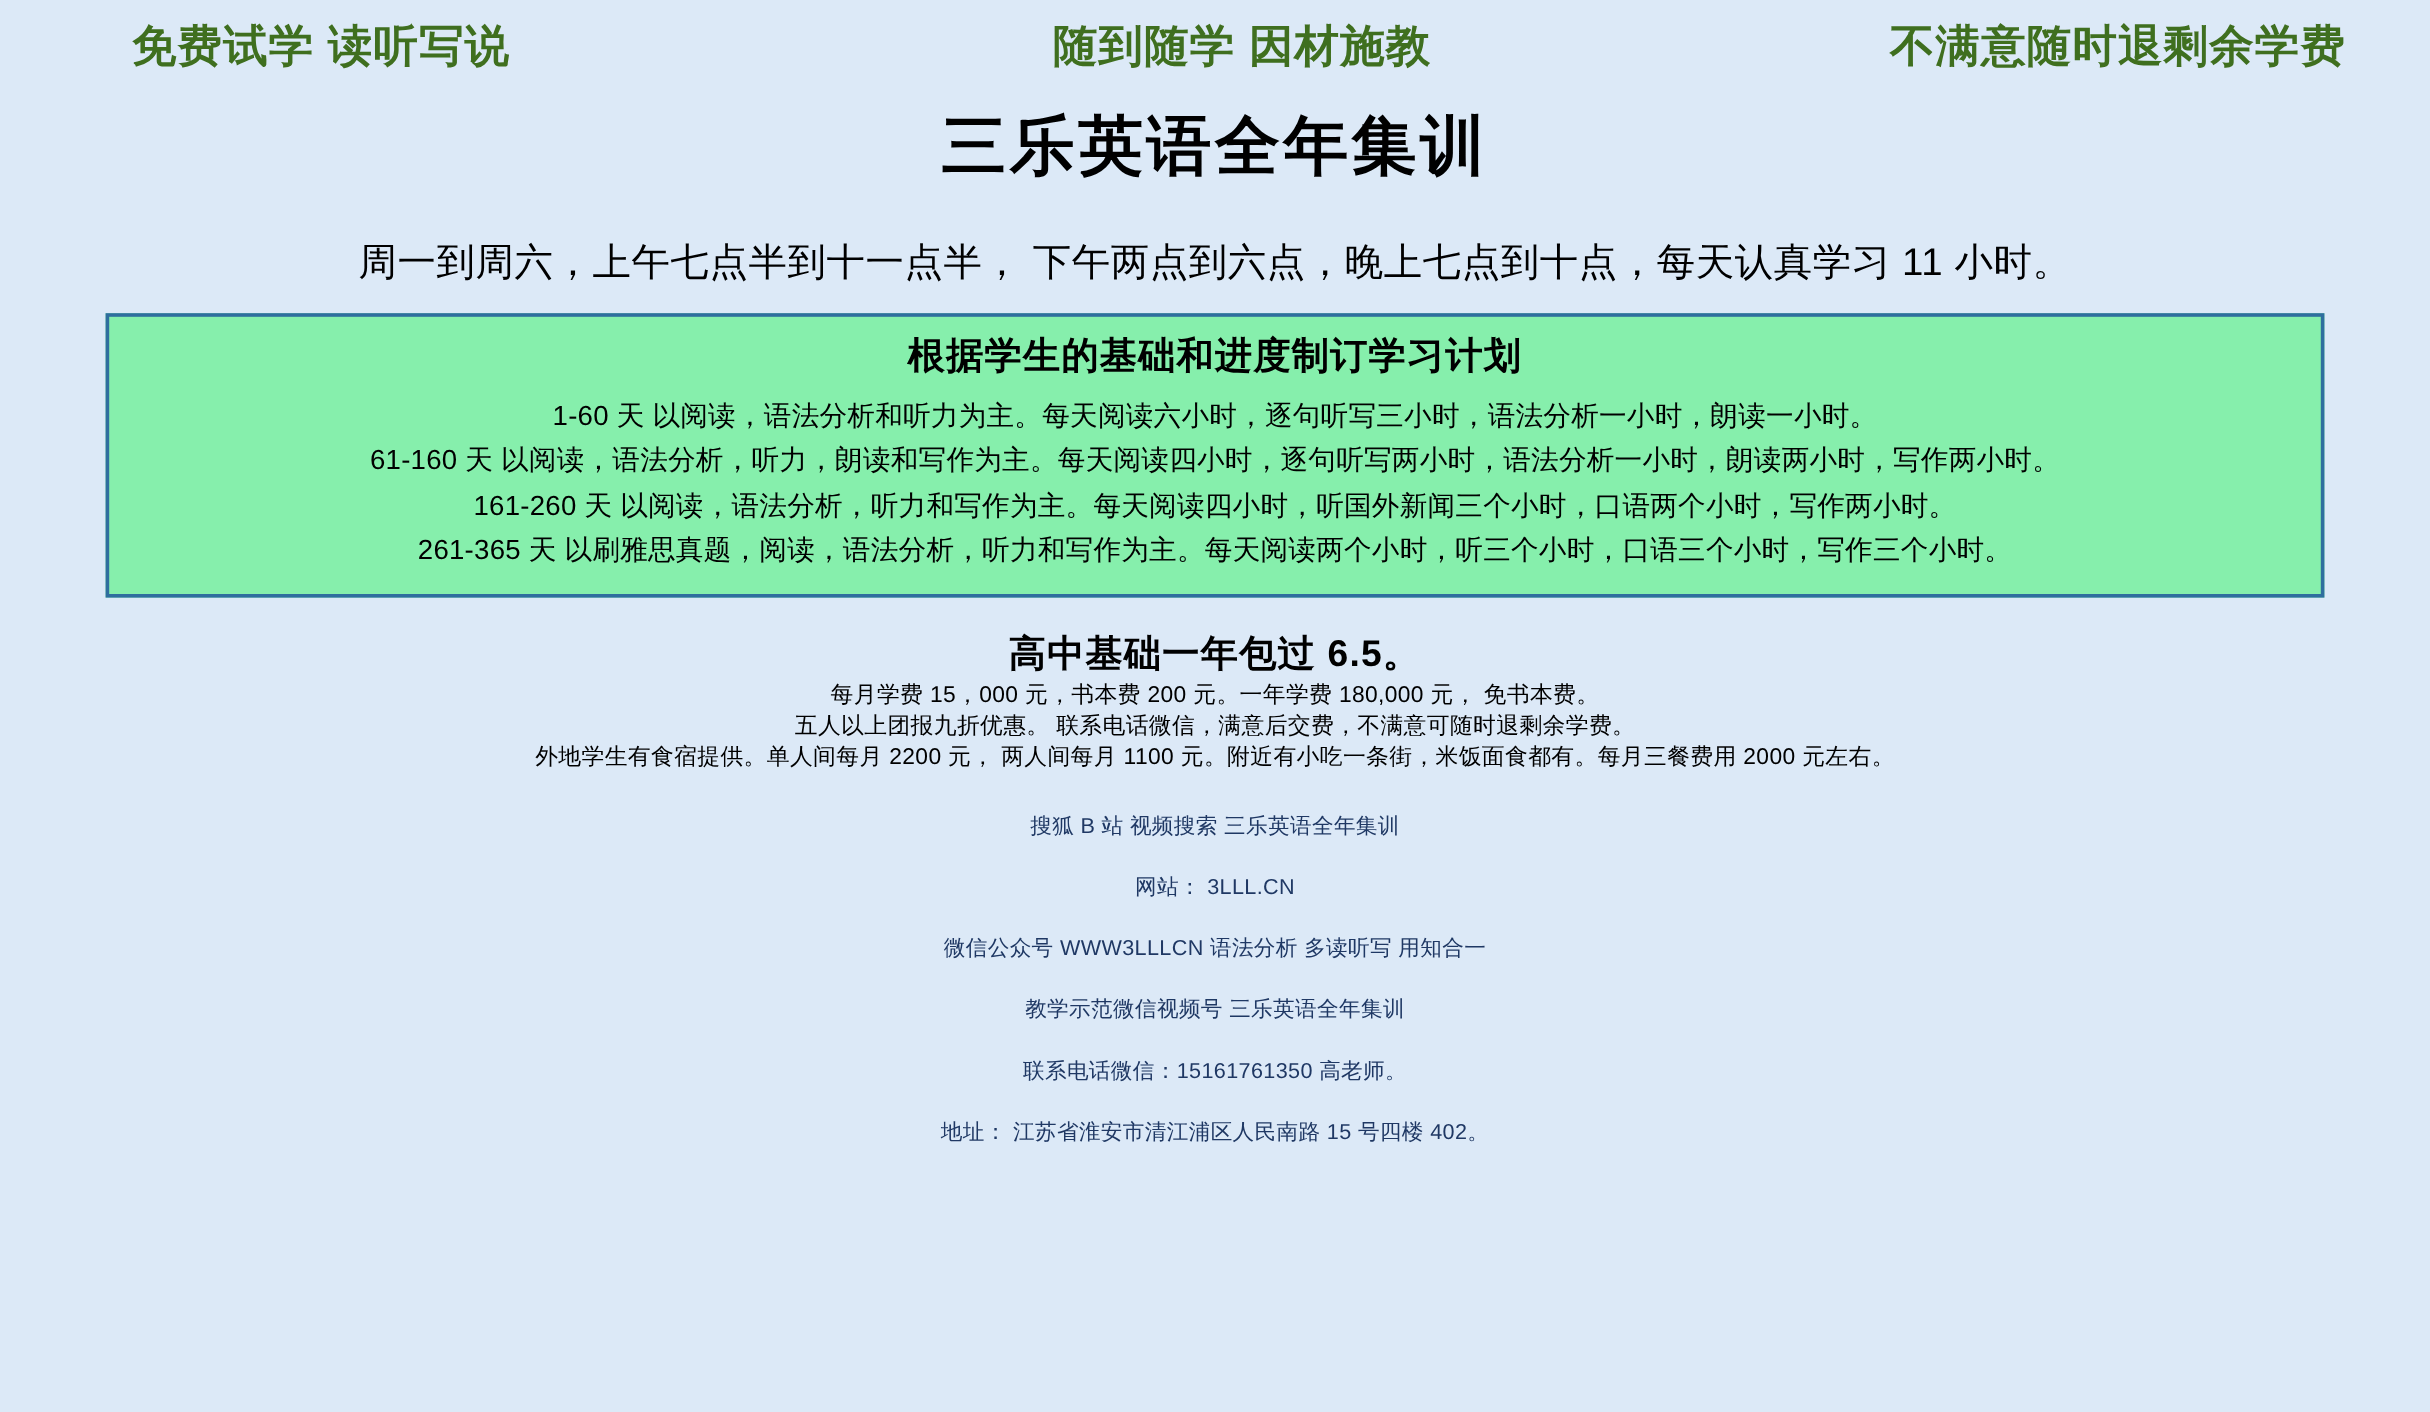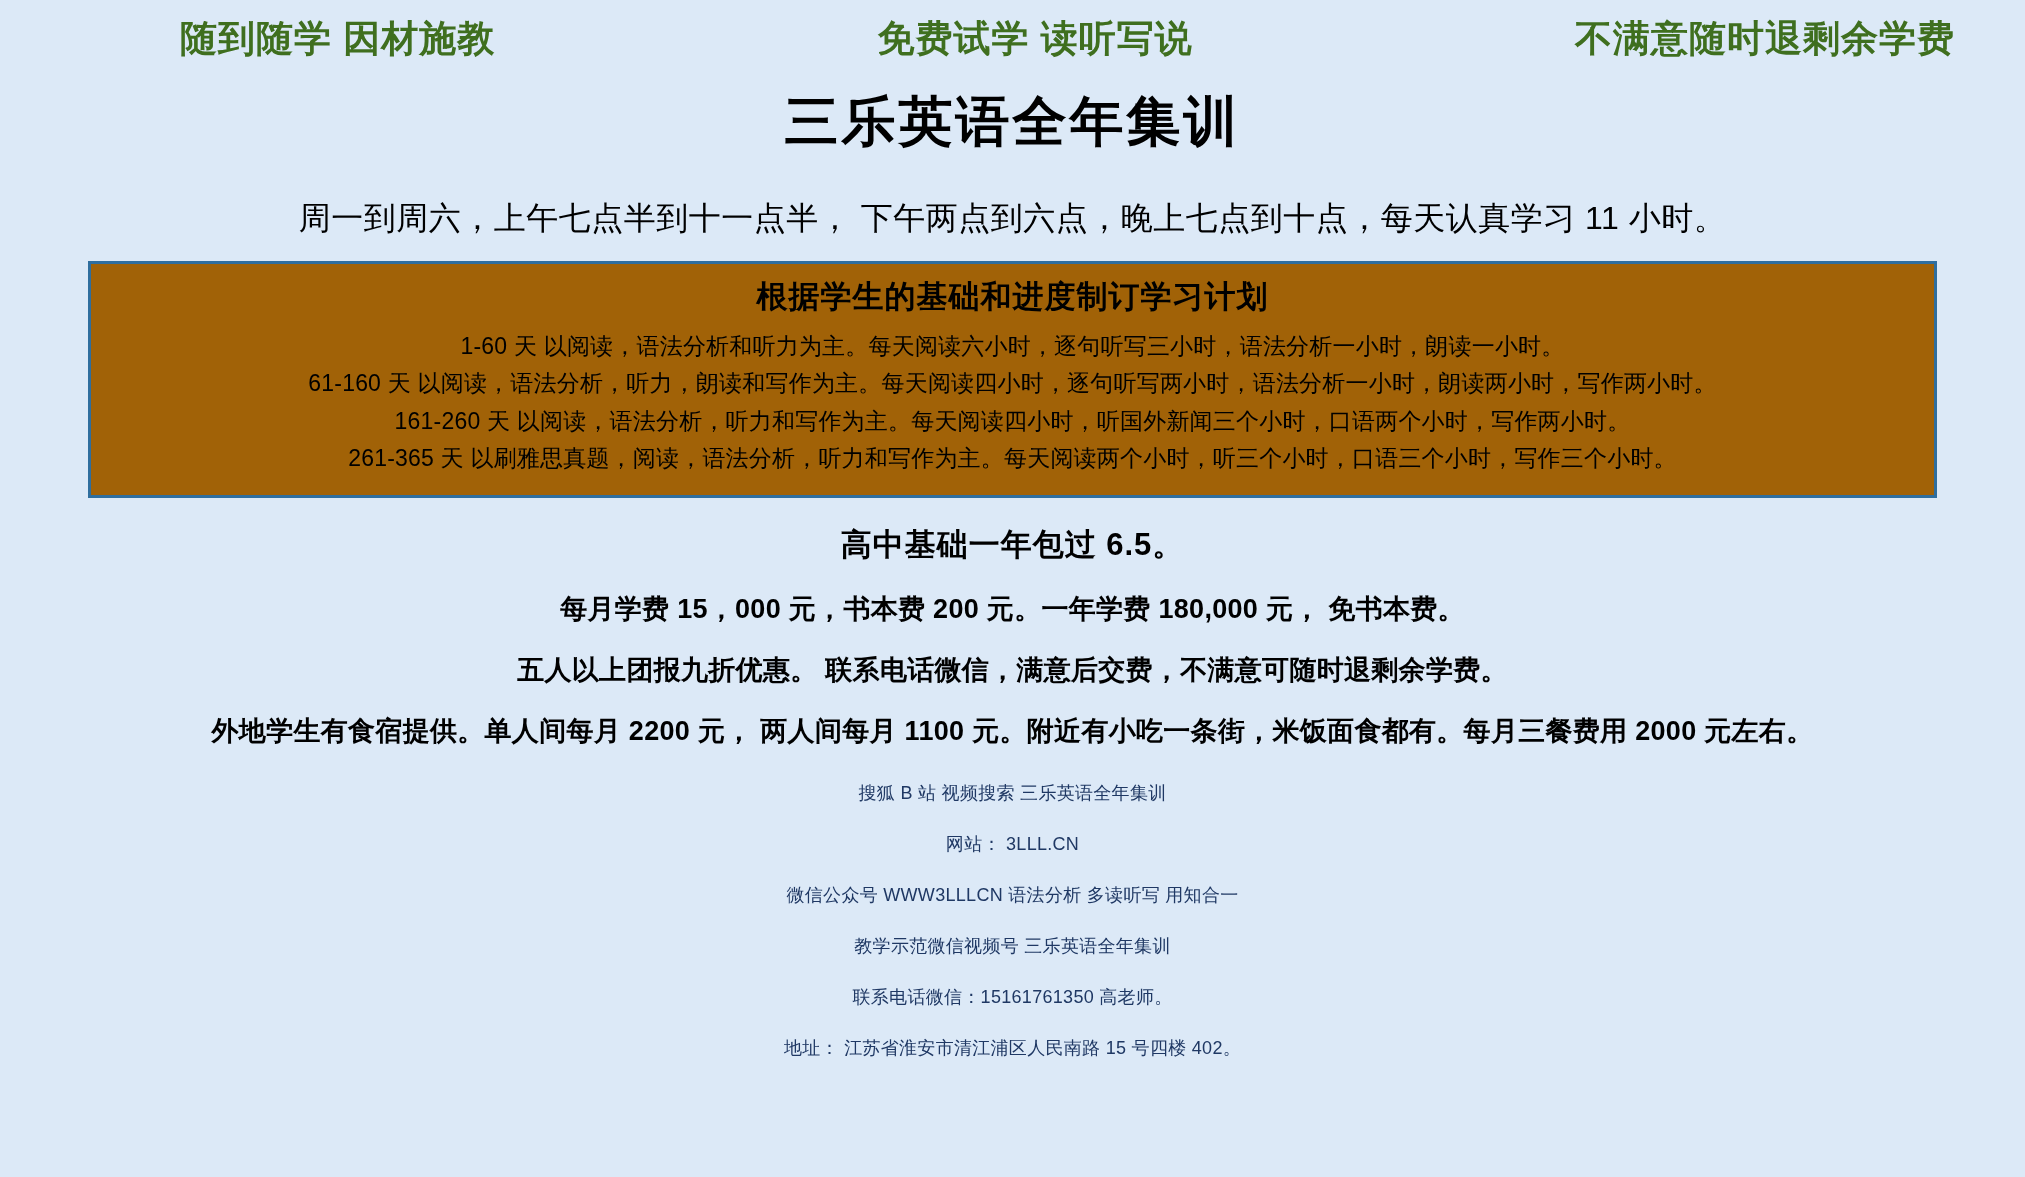--- a/index.html
+++ b/index.html
@@ -54,21 +54,21 @@
     font-size: 32px;
     margin-top: 38px;
     color: #000;
     letter-spacing: 0.5px;
   }
 
   
   .plan-box {
     margin: 20px 88px 0 88px;
     border: 3px solid #2f6e9e;
-    background: #a16207;
+    background: #86efac;
     padding: 12px 22px 18px 22px;
     box-sizing: border-box;
   }
   .plan-title {
     text-align: center;
     font-size: 31px;
     font-weight: bold;
     margin-bottom: 10px;
     letter-spacing: 1px;
   }
@@ -82,44 +82,42 @@
   
   .guarantee {
     text-align: center;
     font-size: 31px;
     font-weight: bold;
     margin-top: 26px;
     letter-spacing: 1px;
   }
   .info-line {
     text-align: center;
-    font-size: 27px;
-    margin-top: 25px;
+    font-size: 19px;
     letter-spacing: 0.3px;
-    font-weight: bold;
   }
 
   
   .contact-line {
     text-align: center;
     font-size: 18px;
     margin-top: 27px;
     color: #1f3864;
     letter-spacing: 0.3px;
   }
   .contact-line.first { margin-top: 32px; }
 </style>
 </head>
 <body>
 
 <div class="page">
 
   <div class="slogan-row">
+    <div class="slogan left">免费试学  读听写说</div>
     <div class="slogan mid">随到随学  因材施教</div>
-    <div class="slogan left">免费试学  读听写说</div>
     <div class="slogan right">不满意随时退剩余学费</div>
   </div>
 
   <div class="main-title">三乐英语全年集训</div>
 
   <div class="schedule">周一到周六，上午七点半到十一点半， 下午两点到六点，晚上七点到十点，每天认真学习 11 小时。</div>
 
   <div class="plan-box">
     <div class="plan-title">根据学生的基础和进度制订学习计划</div>
     <div class="plan-line">1-60 天  以阅读，语法分析和听力为主。每天阅读六小时，逐句听写三小时，语法分析一小时，朗读一小时。</div>

